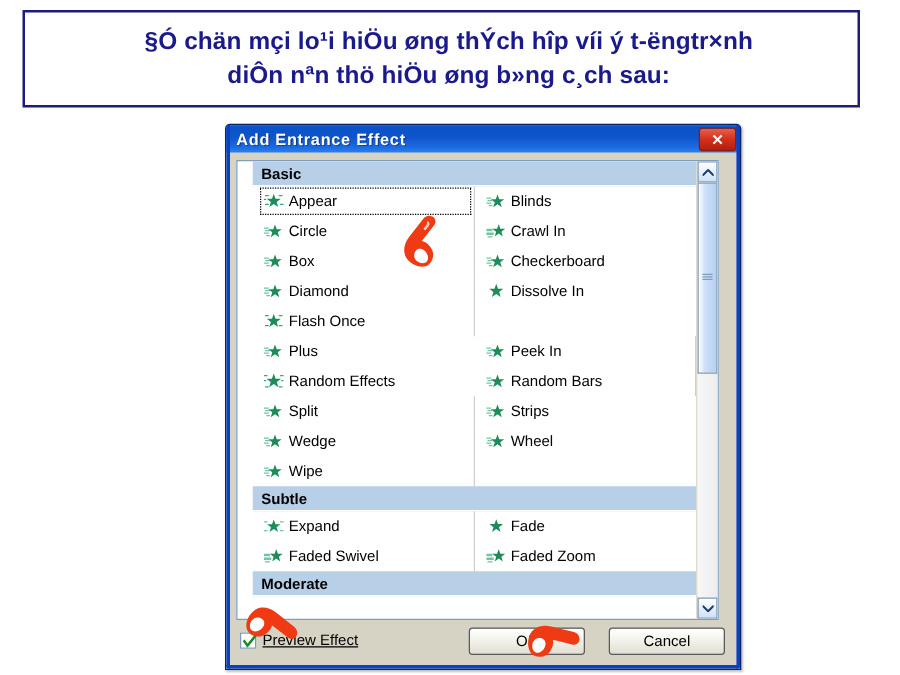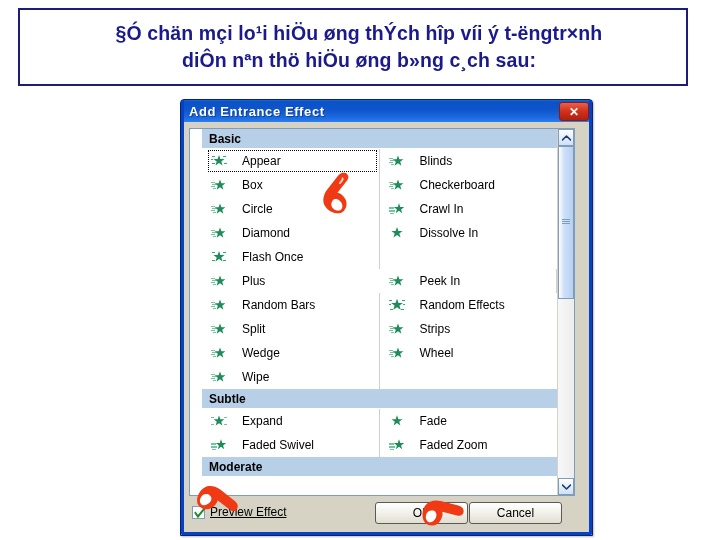--- a/index.html
+++ b/index.html
@@ -162,21 +162,21 @@
     background: #ffffff;
   }
   .cell-inner {
     display: flex;
     align-items: center;
     width: calc(100% - 3px);
     height: 20px;
     padding-left: 2px;
     box-sizing: border-box;
   }
-  .cell-label { margin-left: 15px; white-space: nowrap; }
+  .cell-label { margin-left: 4px; white-space: nowrap; }
 
   .star-icon { flex: 0 0 auto; width: 16px; height: 14px; display:block; }
 
   
   .scrollbar {
     width: 17px;
     flex: 0 0 17px;
     background: #f2f2f2;
     border-left: 1px solid #d6d3c4;
     position: relative;
@@ -269,21 +269,21 @@
     border-radius: 3px;
     box-sizing: border-box;
     font-size: 12px;
     color: #000000;
     display: flex;
     align-items: center;
     justify-content: center;
     cursor: pointer;
   }
   .btn.ok { left: 186px; }
-  .btn.cancel { left: 280px; }
+  .btn.cancel { left: 298px; }
 
   
   .annot {
     position: absolute;
     pointer-events: none;
   }
   .annot svg { display: block; overflow: visible; }
 </style>
 </head>
 <body>
@@ -350,65 +350,65 @@
             <div class="cell-inner">
               <svg class="star-icon" viewBox="0 0 16 14">
                   <path fill="#1e8c5a" d="M9 1.5 L10.4 5.3 L14.4 5.3 L11.2 7.8 L12.4 11.8 L9 9.3 L5.6 11.8 L6.8 7.8 L3.6 5.3 L7.6 5.3 Z"></path>
                   <g fill="#6fc6a0">
                     <rect x="0" y="4" width="4" height="1"></rect>
                     <rect x="1" y="6" width="4" height="1"></rect>
                     <rect x="0" y="8" width="4" height="1"></rect>
                     <rect x="2" y="10" width="3" height="1"></rect>
                   </g>
                 </svg>
-              <span class="cell-label">Box</span>
-            </div>
-          </div>
-          <div class="cell">
-            <div class="cell-inner">
-              <svg class="star-icon" viewBox="0 0 16 14">
-                  <path fill="#1e8c5a" d="M9 1.5 L10.4 5.3 L14.4 5.3 L11.2 7.8 L12.4 11.8 L9 9.3 L5.6 11.8 L6.8 7.8 L3.6 5.3 L7.6 5.3 Z"></path>
-                  <g fill="#6fc6a0">
-                    <rect x="0" y="4" width="4" height="1"></rect>
-                    <rect x="1" y="6" width="4" height="1"></rect>
-                    <rect x="0" y="8" width="4" height="1"></rect>
-                    <rect x="2" y="10" width="3" height="1"></rect>
-                  </g>
-                </svg>
-              <span class="cell-label">Checkerboard</span>
-            </div>
-          </div>
-        </div>
-
-        <div class="row">
-          <div class="cell left">
-            <div class="cell-inner">
-              <svg class="star-icon" viewBox="0 0 16 14">
-                  <path fill="#1e8c5a" d="M9 1.5 L10.4 5.3 L14.4 5.3 L11.2 7.8 L12.4 11.8 L9 9.3 L5.6 11.8 L6.8 7.8 L3.6 5.3 L7.6 5.3 Z"></path>
-                  <g fill="#6fc6a0">
-                    <rect x="0" y="4" width="4" height="1"></rect>
-                    <rect x="1" y="6" width="4" height="1"></rect>
-                    <rect x="0" y="8" width="4" height="1"></rect>
-                    <rect x="2" y="10" width="3" height="1"></rect>
-                  </g>
-                </svg>
               <span class="cell-label">Circle</span>
             </div>
           </div>
           <div class="cell">
             <div class="cell-inner">
               <svg class="star-icon" viewBox="0 0 16 14">
                   <path fill="#1e8c5a" d="M10 1.2 L11.3 4.9 L15.2 4.9 L12.1 7.4 L13.2 11.2 L10 8.8 L6.8 11.2 L7.9 7.4 L4.8 4.9 L8.7 4.9 Z"></path>
                   <g fill="#6fc6a0">
                     <rect x="0" y="5" width="5" height="2"></rect>
                     <rect x="0" y="8" width="6" height="2"></rect>
                     <rect x="1" y="11" width="4" height="1"></rect>
                   </g>
                 </svg>
               <span class="cell-label">Crawl In</span>
+            </div>
+          </div>
+        </div>
+
+        <div class="row">
+          <div class="cell left">
+            <div class="cell-inner">
+              <svg class="star-icon" viewBox="0 0 16 14">
+                  <path fill="#1e8c5a" d="M9 1.5 L10.4 5.3 L14.4 5.3 L11.2 7.8 L12.4 11.8 L9 9.3 L5.6 11.8 L6.8 7.8 L3.6 5.3 L7.6 5.3 Z"></path>
+                  <g fill="#6fc6a0">
+                    <rect x="0" y="4" width="4" height="1"></rect>
+                    <rect x="1" y="6" width="4" height="1"></rect>
+                    <rect x="0" y="8" width="4" height="1"></rect>
+                    <rect x="2" y="10" width="3" height="1"></rect>
+                  </g>
+                </svg>
+              <span class="cell-label">Box</span>
+            </div>
+          </div>
+          <div class="cell">
+            <div class="cell-inner">
+              <svg class="star-icon" viewBox="0 0 16 14">
+                  <path fill="#1e8c5a" d="M9 1.5 L10.4 5.3 L14.4 5.3 L11.2 7.8 L12.4 11.8 L9 9.3 L5.6 11.8 L6.8 7.8 L3.6 5.3 L7.6 5.3 Z"></path>
+                  <g fill="#6fc6a0">
+                    <rect x="0" y="4" width="4" height="1"></rect>
+                    <rect x="1" y="6" width="4" height="1"></rect>
+                    <rect x="0" y="8" width="4" height="1"></rect>
+                    <rect x="2" y="10" width="3" height="1"></rect>
+                  </g>
+                </svg>
+              <span class="cell-label">Checkerboard</span>
             </div>
           </div>
         </div>
 
         <div class="row">
           <div class="cell left">
             <div class="cell-inner">
               <svg class="star-icon" viewBox="0 0 16 14">
                   <path fill="#1e8c5a" d="M9 1.5 L10.4 5.3 L14.4 5.3 L11.2 7.8 L12.4 11.8 L9 9.3 L5.6 11.8 L6.8 7.8 L3.6 5.3 L7.6 5.3 Z"></path>
                   <g fill="#6fc6a0">
@@ -473,48 +473,48 @@
                     <rect x="0" y="8" width="4" height="1"></rect>
                     <rect x="2" y="10" width="3" height="1"></rect>
                   </g>
                 </svg>
               <span class="cell-label">Peek In</span>
             </div>
           </div>
         </div>
 
         <div class="row">
-          <div class="cell left">
-            <div class="cell-inner">
-              <svg class="star-icon" viewBox="0 0 16 14">
-                  <path fill="#1e8c5a" d="M9 1.5 L10.4 5.3 L14.4 5.3 L11.2 7.8 L12.4 11.8 L9 9.3 L5.6 11.8 L6.8 7.8 L3.6 5.3 L7.6 5.3 Z"></path>
-                  <g fill="#6fc6a0">
-                    <rect x="0" y="4" width="4" height="1"></rect>
-                    <rect x="1" y="6" width="4" height="1"></rect>
-                    <rect x="0" y="8" width="4" height="1"></rect>
-                    <rect x="2" y="10" width="3" height="1"></rect>
-                  </g>
-                </svg>
-              <span class="cell-label">Random Bars</span>
-            </div>
-          </div>
           <div class="cell">
             <div class="cell-inner">
               <svg class="star-icon" viewBox="0 0 16 14">
                   <path fill="#1e8c5a" d="M8 0.8 L9.5 4.9 L13.9 4.9 L10.4 7.5 L11.7 11.8 L8 9.2 L4.3 11.8 L5.6 7.5 L2.1 4.9 L6.5 4.9 Z"></path>
                   <g fill="#2fae74">
                     <rect x="0" y="2" width="3" height="1"></rect>
                     <rect x="13" y="2" width="3" height="1"></rect>
                     <rect x="0" y="6" width="2" height="1"></rect>
                     <rect x="14" y="6" width="2" height="1"></rect>
                     <rect x="1" y="11" width="3" height="1"></rect>
                     <rect x="12" y="11" width="3" height="1"></rect>
                   </g>
                 </svg>
               <span class="cell-label">Random Effects</span>
+            </div>
+          </div>
+          <div class="cell left">
+            <div class="cell-inner">
+              <svg class="star-icon" viewBox="0 0 16 14">
+                  <path fill="#1e8c5a" d="M9 1.5 L10.4 5.3 L14.4 5.3 L11.2 7.8 L12.4 11.8 L9 9.3 L5.6 11.8 L6.8 7.8 L3.6 5.3 L7.6 5.3 Z"></path>
+                  <g fill="#6fc6a0">
+                    <rect x="0" y="4" width="4" height="1"></rect>
+                    <rect x="1" y="6" width="4" height="1"></rect>
+                    <rect x="0" y="8" width="4" height="1"></rect>
+                    <rect x="2" y="10" width="3" height="1"></rect>
+                  </g>
+                </svg>
+              <span class="cell-label">Random Bars</span>
             </div>
           </div>
         </div>
 
         <div class="row">
           <div class="cell left">
             <div class="cell-inner">
               <svg class="star-icon" viewBox="0 0 16 14">
                   <path fill="#1e8c5a" d="M9 1.5 L10.4 5.3 L14.4 5.3 L11.2 7.8 L12.4 11.8 L9 9.3 L5.6 11.8 L6.8 7.8 L3.6 5.3 L7.6 5.3 Z"></path>
                   <g fill="#6fc6a0">

